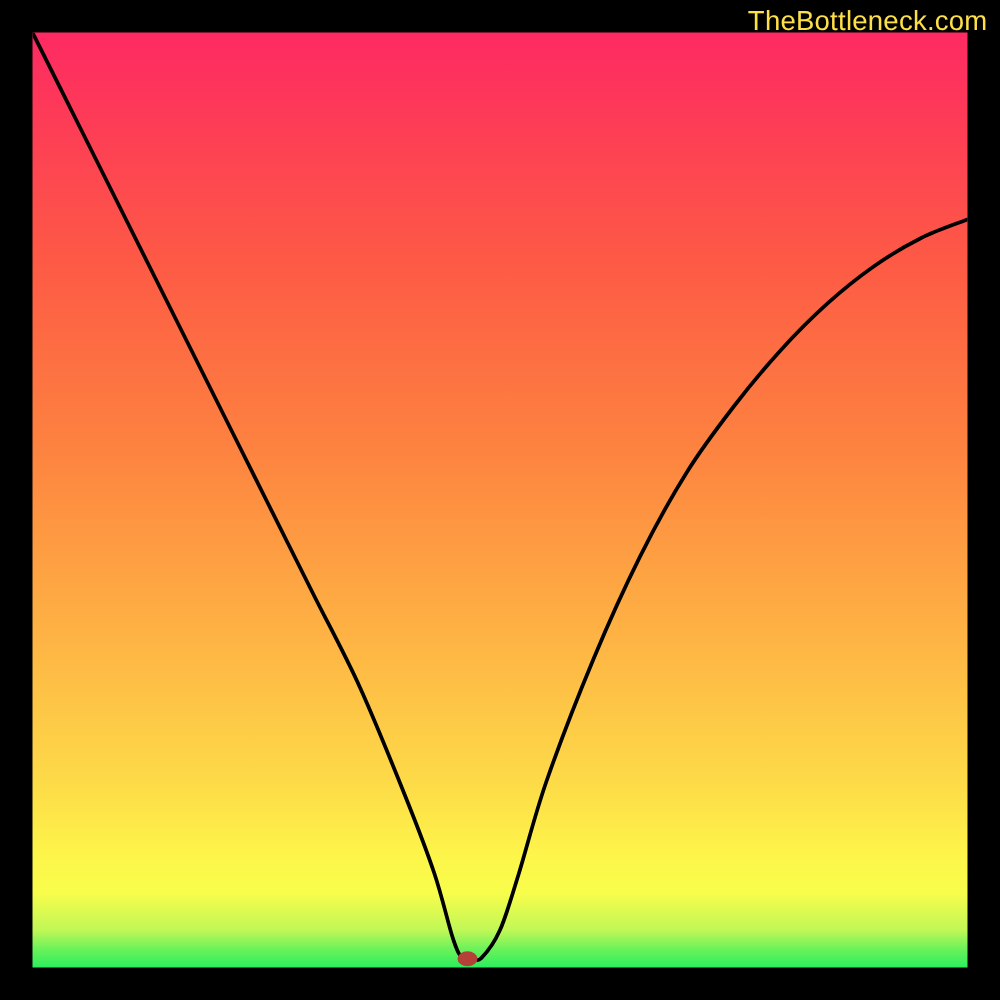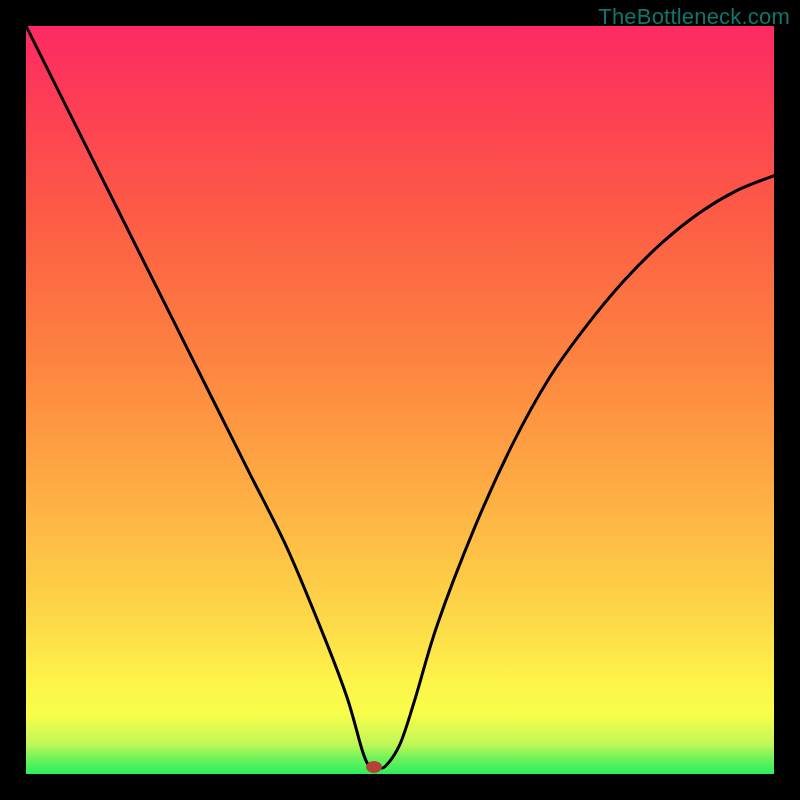--- a/index.html
+++ b/index.html
@@ -41,21 +41,21 @@
     left: 26px;
     top: 26px;
     width: 748px;
     height: 748px;
     pointer-events: none;
   }
   .watermark {
     position: absolute;
     top: 4px;
     right: 10px;
-    color: #0f766e;
+    color: #fde047;
     font-size: 22px;
     font-weight: 500;
     letter-spacing: 0.2px;
   }
   .dip-marker {
     position: absolute;
     width: 16px;
     height: 12px;
     border-radius: 50%;
     background: #b44037;

